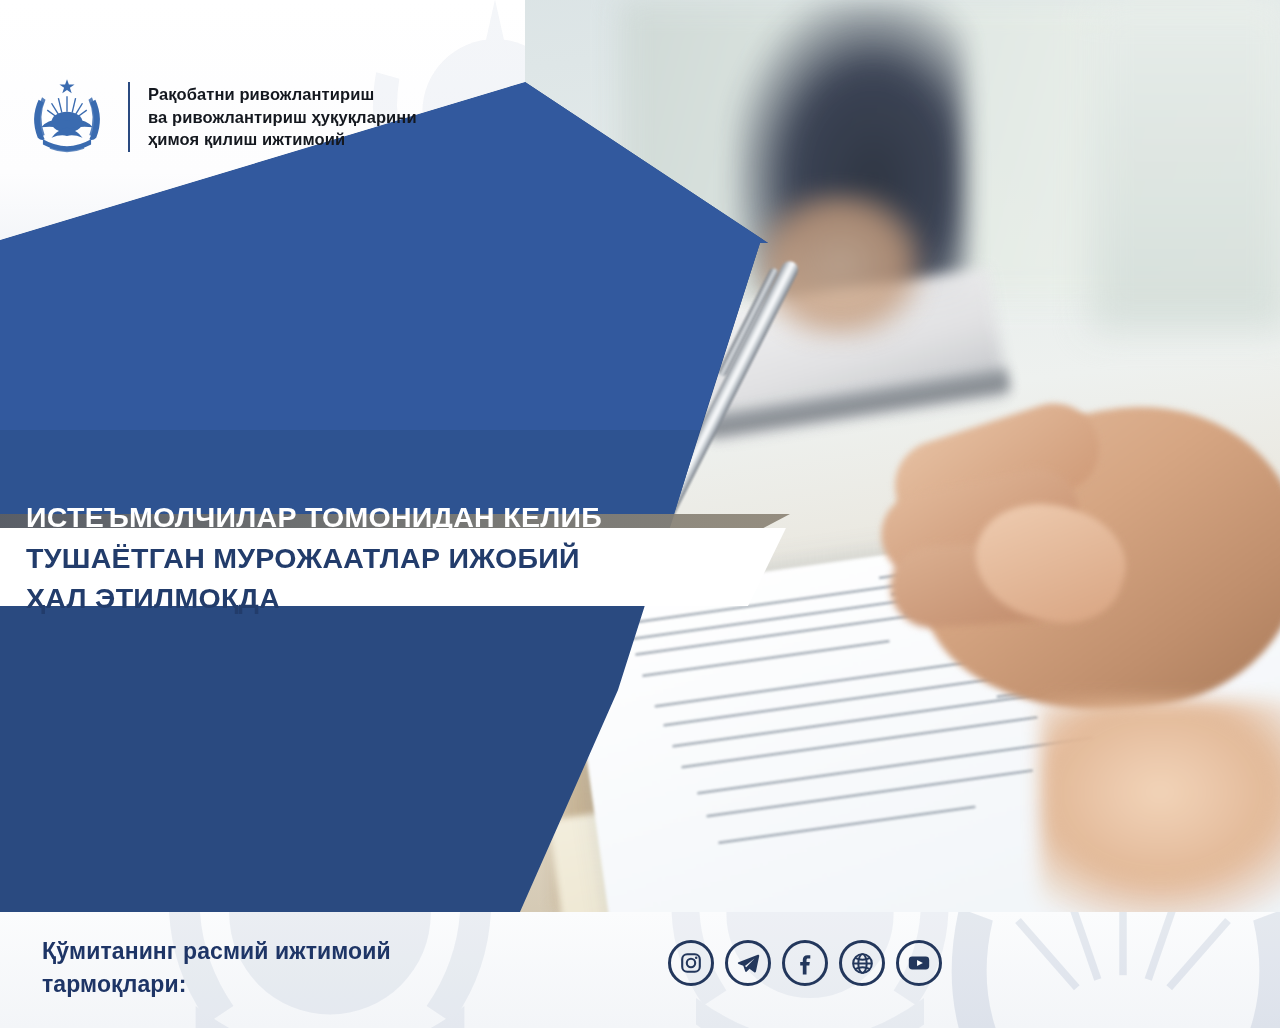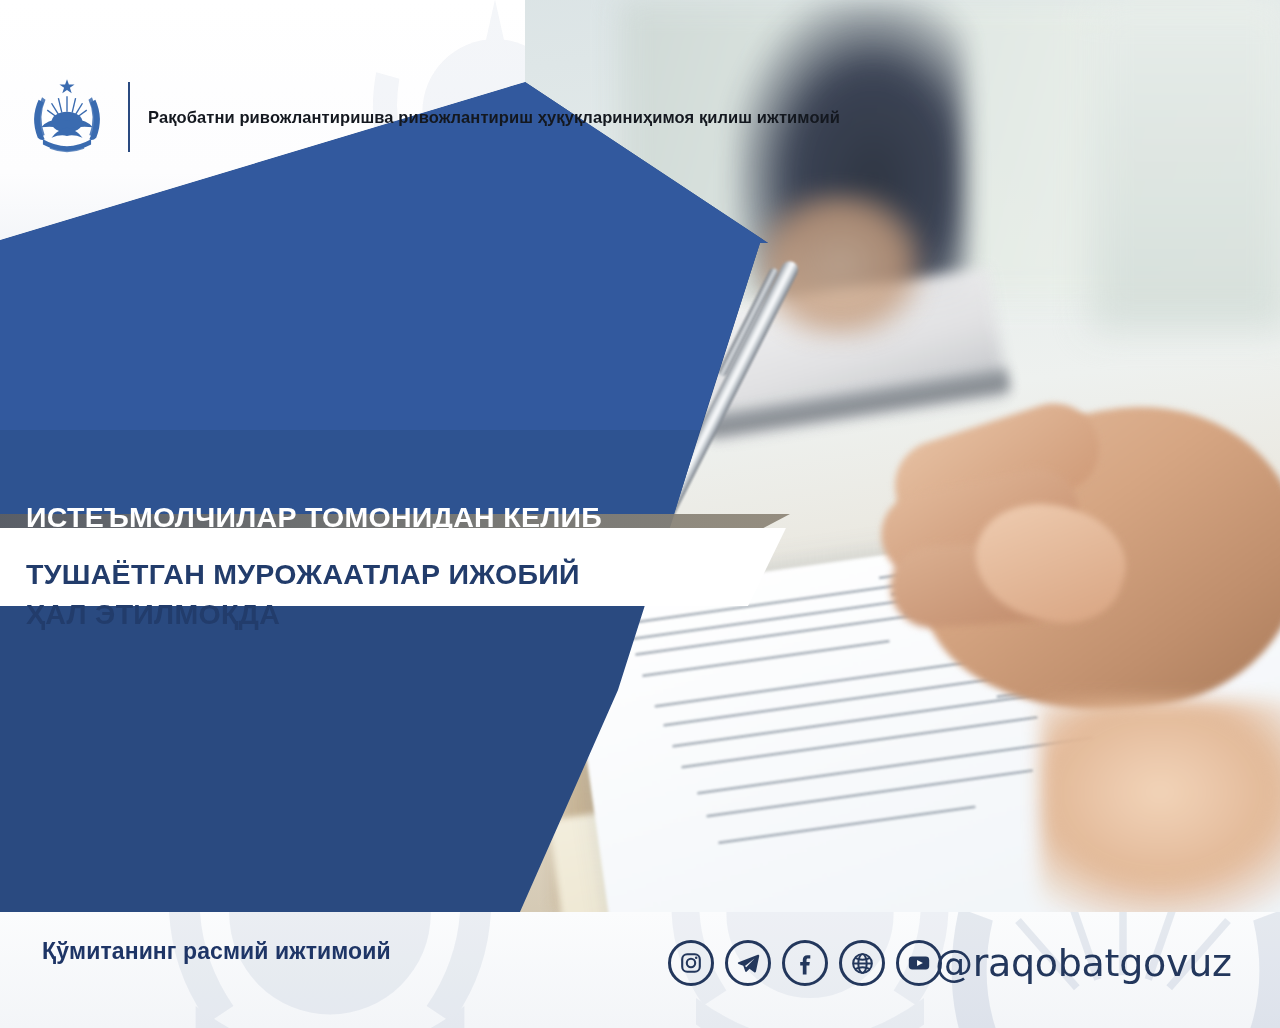--- a/index.html
+++ b/index.html
@@ -102,29 +102,29 @@
   
   .title-band{position:absolute;left:0;top:528px;width:790px;height:78px;
     background:#ffffff;
     clip-path:polygon(0 0, 786px 0, 748px 100%, 0 100%);
     box-shadow:0 5px 16px rgba(60,70,90,.20);}
 
   
   .header{position:absolute;left:24px;top:74px;display:flex;align-items:center;gap:18px;}
   .emblem{width:86px;height:86px;flex:none;}
   .hdr-divider{width:2px;height:70px;background:#2a4a80;flex:none;}
-  .hdr-text{display:flex;flex-direction:row;justify-content:center;}
+  .hdr-text{display:flex;flex-direction:column;justify-content:center;}
   .hdr-text span{font-size:16.5px;font-weight:bold;color:#14181f;line-height:1.38;letter-spacing:.1px;white-space:nowrap;}
 
   
   .title{position:absolute;left:26px;top:497px;width:740px;}
   .title .ln{font-size:28.5px;font-weight:bold;line-height:40px;letter-spacing:.3px;white-space:nowrap;}
   .title .ln1{color:#ffffff;}
   .title .ln2,.title .ln3{color:#223c6b;}
-  .title .ln2{margin-top:17px;}
+  .title .ln2{margin-top:1px;}
 
   
   .footer{position:absolute;left:0;top:912px;width:1280px;height:116px;
     background:linear-gradient(180deg,#fbfcfd 0%,#f3f5f8 100%);overflow:hidden;padding-left:23px;}
   .footer-wm{position:absolute;right:-30px;top:-130px;width:420px;height:420px;opacity:.10;}
   .footer-wm2{position:absolute;left:120px;top:-200px;width:420px;height:420px;opacity:.07;}
   .footer-wm3{position:absolute;left:620px;top:-180px;width:380px;height:380px;opacity:.06;}
   .footer-label{position:absolute;left:42px;top:23px;width:470px;}
   .footer-label span{display:block;font-size:23px;font-weight:bold;color:#1e3566;line-height:33px;letter-spacing:.1px;}
   .socials{position:absolute;left:668px;top:940px;display:flex;align-items:center;gap:11px;}
@@ -279,20 +279,21 @@
           <line x1="75" y1="33" x2="61" y2="49"></line>
         </g>
         <path d="M16 70 Q50 95 84 70 L84 79 Q50 102 16 79 Z"></path>
         <path d="M11 30 Q5 56 19 76 L26 71 Q14 54 19 33 Z"></path>
         <path d="M89 30 Q95 56 81 76 L74 71 Q86 54 81 33 Z"></path>
       </g>
     </svg>
 
     <div class="footer-label">
       <span>Қўмитанинг расмий ижтимоий</span>
+      <span>тармоқлари:</span>
     </div>
   </div>
 
   <div class="socials">
     <a class="sico">
       <svg width="24" height="24" viewBox="0 0 24 24" fill="none" stroke="#23375c" stroke-width="2.1">
         <rect x="3.2" y="3.2" width="17.6" height="17.6" rx="5"></rect>
         <circle cx="12" cy="12" r="4.2"></circle>
         <circle cx="17.2" cy="6.8" r="1.25" fill="#23375c" stroke="none"></circle>
       </svg>
@@ -316,15 +317,14 @@
         <path d="M4.8 17.4 Q12 14 19.2 17.4"></path>
       </svg>
     </a>
     <a class="sico">
       <svg width="26" height="26" viewBox="0 0 24 24" fill="#23375c">
         <rect x="2.6" y="6" width="18.8" height="12" rx="3.2"></rect>
         <path d="M10.2 9.3 L15.6 12 10.2 14.7 Z" fill="#ffffff"></path>
       </svg>
     </a>
   </div>
-  <div class="handle">@raqobatgovuz</div>
 
 </div>
 
 </body></html>

